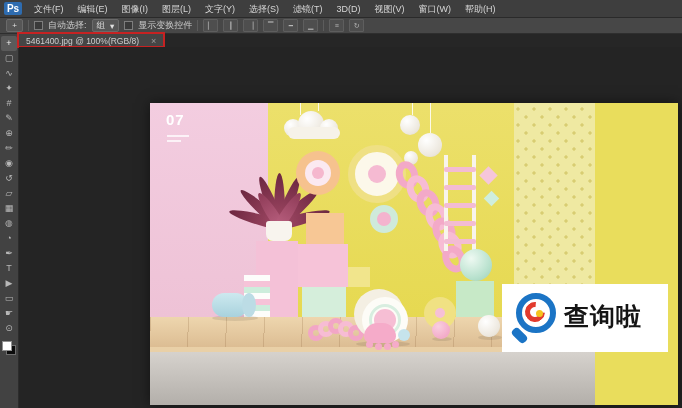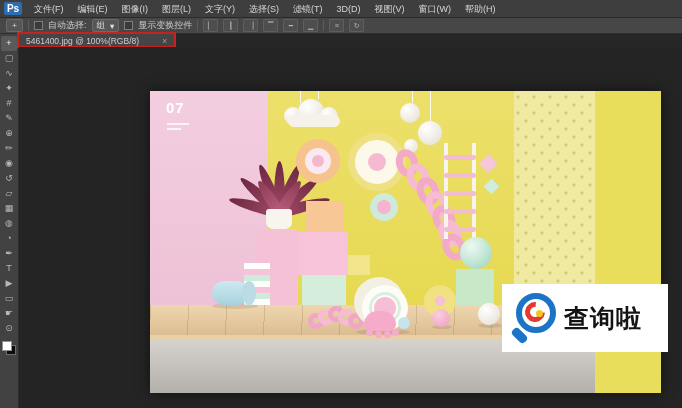--- a/index.html
+++ b/index.html
@@ -35,30 +35,30 @@
   .tool{width:16px;height:15px;color:#b8b8b8;font-size:9px;line-height:15px;text-align:center;
         display:flex;align-items:center;justify-content:center;cursor:pointer;border-radius:2px;}
   .tool.active{background:#5a5a5a;color:#f0f0f0;}
   .swatches{position:relative;width:14px;height:14px;margin-top:5px;}
   .swatch-fg{position:absolute;left:0;top:0;width:8px;height:8px;background:#ffffff;border:1px solid #909090;z-index:2;}
   .swatch-bg{position:absolute;right:0;bottom:0;width:8px;height:8px;background:#0c0c0c;border:1px solid #6e6e6e;}
 
   .doc-area{flex:1;display:flex;flex-direction:column;min-width:0;}
   .tab-bar{height:13px;background:#262626;display:flex;align-items:flex-end;}
   .doc-tab{position:relative;background:#454545;color:#cfcfcf;font-size:8.5px;height:13px;
-           display:flex;align-items:center;gap:23px;padding:0 7px;border-right:1px solid #1f1f1f;white-space:nowrap;}
+           display:flex;align-items:center;gap:12px;padding:0 7px;border-right:1px solid #1f1f1f;white-space:nowrap;}
   .tab-close{color:#9d9d9d;font-size:9px;}
   .annotation-box{position:absolute;left:-2px;top:-2px;right:-2px;bottom:-1px;
                   border:2px solid #c62222;pointer-events:none;}
 
   .canvas{position:relative;flex:1;background:#242424;overflow:hidden;}
 
   
-  .artwork{position:absolute;left:131px;top:44px;width:467px;height:302px;overflow:hidden;
-           background:#e9dd5c;box-shadow:0 0 12px rgba(0,0,0,.5);padding-left:44px;}
+  .artwork{position:absolute;left:131px;top:56px;width:528px;height:302px;overflow:hidden;
+           background:#e9dd5c;box-shadow:0 0 12px rgba(0,0,0,.5);}
   .wall-pink{left:0;top:0;width:118px;height:214px;background:linear-gradient(180deg,#f3cde0,#eec2d6);}
   .wall-yellow{left:118px;top:0;width:246px;height:214px;background:linear-gradient(180deg,#ece06b,#e6d951);}
   .wall-dots{left:364px;top:0;width:81px;height:214px;background-color:#efe9a2;
              background-image:radial-gradient(circle,#d8cd72 1.5px,transparent 1.7px),
                               radial-gradient(circle,#d8cd72 1.5px,transparent 1.7px);
              background-size:16px 16px;background-position:4px 6px,12px 14px;}
   .wood-top{left:0;top:214px;width:445px;height:30px;
             background:linear-gradient(180deg,#eed6ae,#dcbd93);}
   .wood-top:after{content:"";position:absolute;inset:0;
             background:repeating-linear-gradient(92deg,rgba(135,95,55,.22) 0 1px,transparent 1px 38px);}
@@ -79,21 +79,21 @@
   .watermark{position:absolute;left:483px;top:237px;width:166px;height:68px;background:#ffffff;
              display:flex;align-items:center;gap:6px;padding:4px 6px;box-sizing:border-box;}
   .wm-icon{position:relative;width:50px;height:56px;flex:0 0 auto;}
   .wm-lens{position:absolute;left:8px;top:3px;width:40px;height:40px;border:6px solid #1b74c5;
            border-radius:50%;box-sizing:border-box;}
   .wm-handle{position:absolute;left:3px;bottom:6px;width:17px;height:9px;background:#1b74c5;
              border-radius:4px;transform:rotate(45deg);}
   .wm-swirl{position:absolute;left:17px;top:12px;width:20px;height:20px;border:5px solid #e23b2e;
             border-right-color:transparent;border-radius:50%;transform:rotate(-40deg);box-sizing:border-box;}
   .wm-dot{position:absolute;left:28px;top:20px;width:7px;height:7px;background:#f5c51d;border-radius:50%;}
-  .wm-text{display:flex;flex-direction:column;line-height:1.08;}
+  .wm-text{display:flex;flex-direction:column;line-height:1.08;font-family:Liberation Mono, monospace;}
   .wm-brand{font-size:25px;font-weight:bold;color:#141414;letter-spacing:1px;}
   .wm-domain{font-size:13px;font-weight:bold;color:#141414;letter-spacing:.4px;}
 </style>
 </head>
 <body>
 
 <div class="stage">
 
   <div class="menu-bar">
     <div class="ps-logo">Ps</div>

